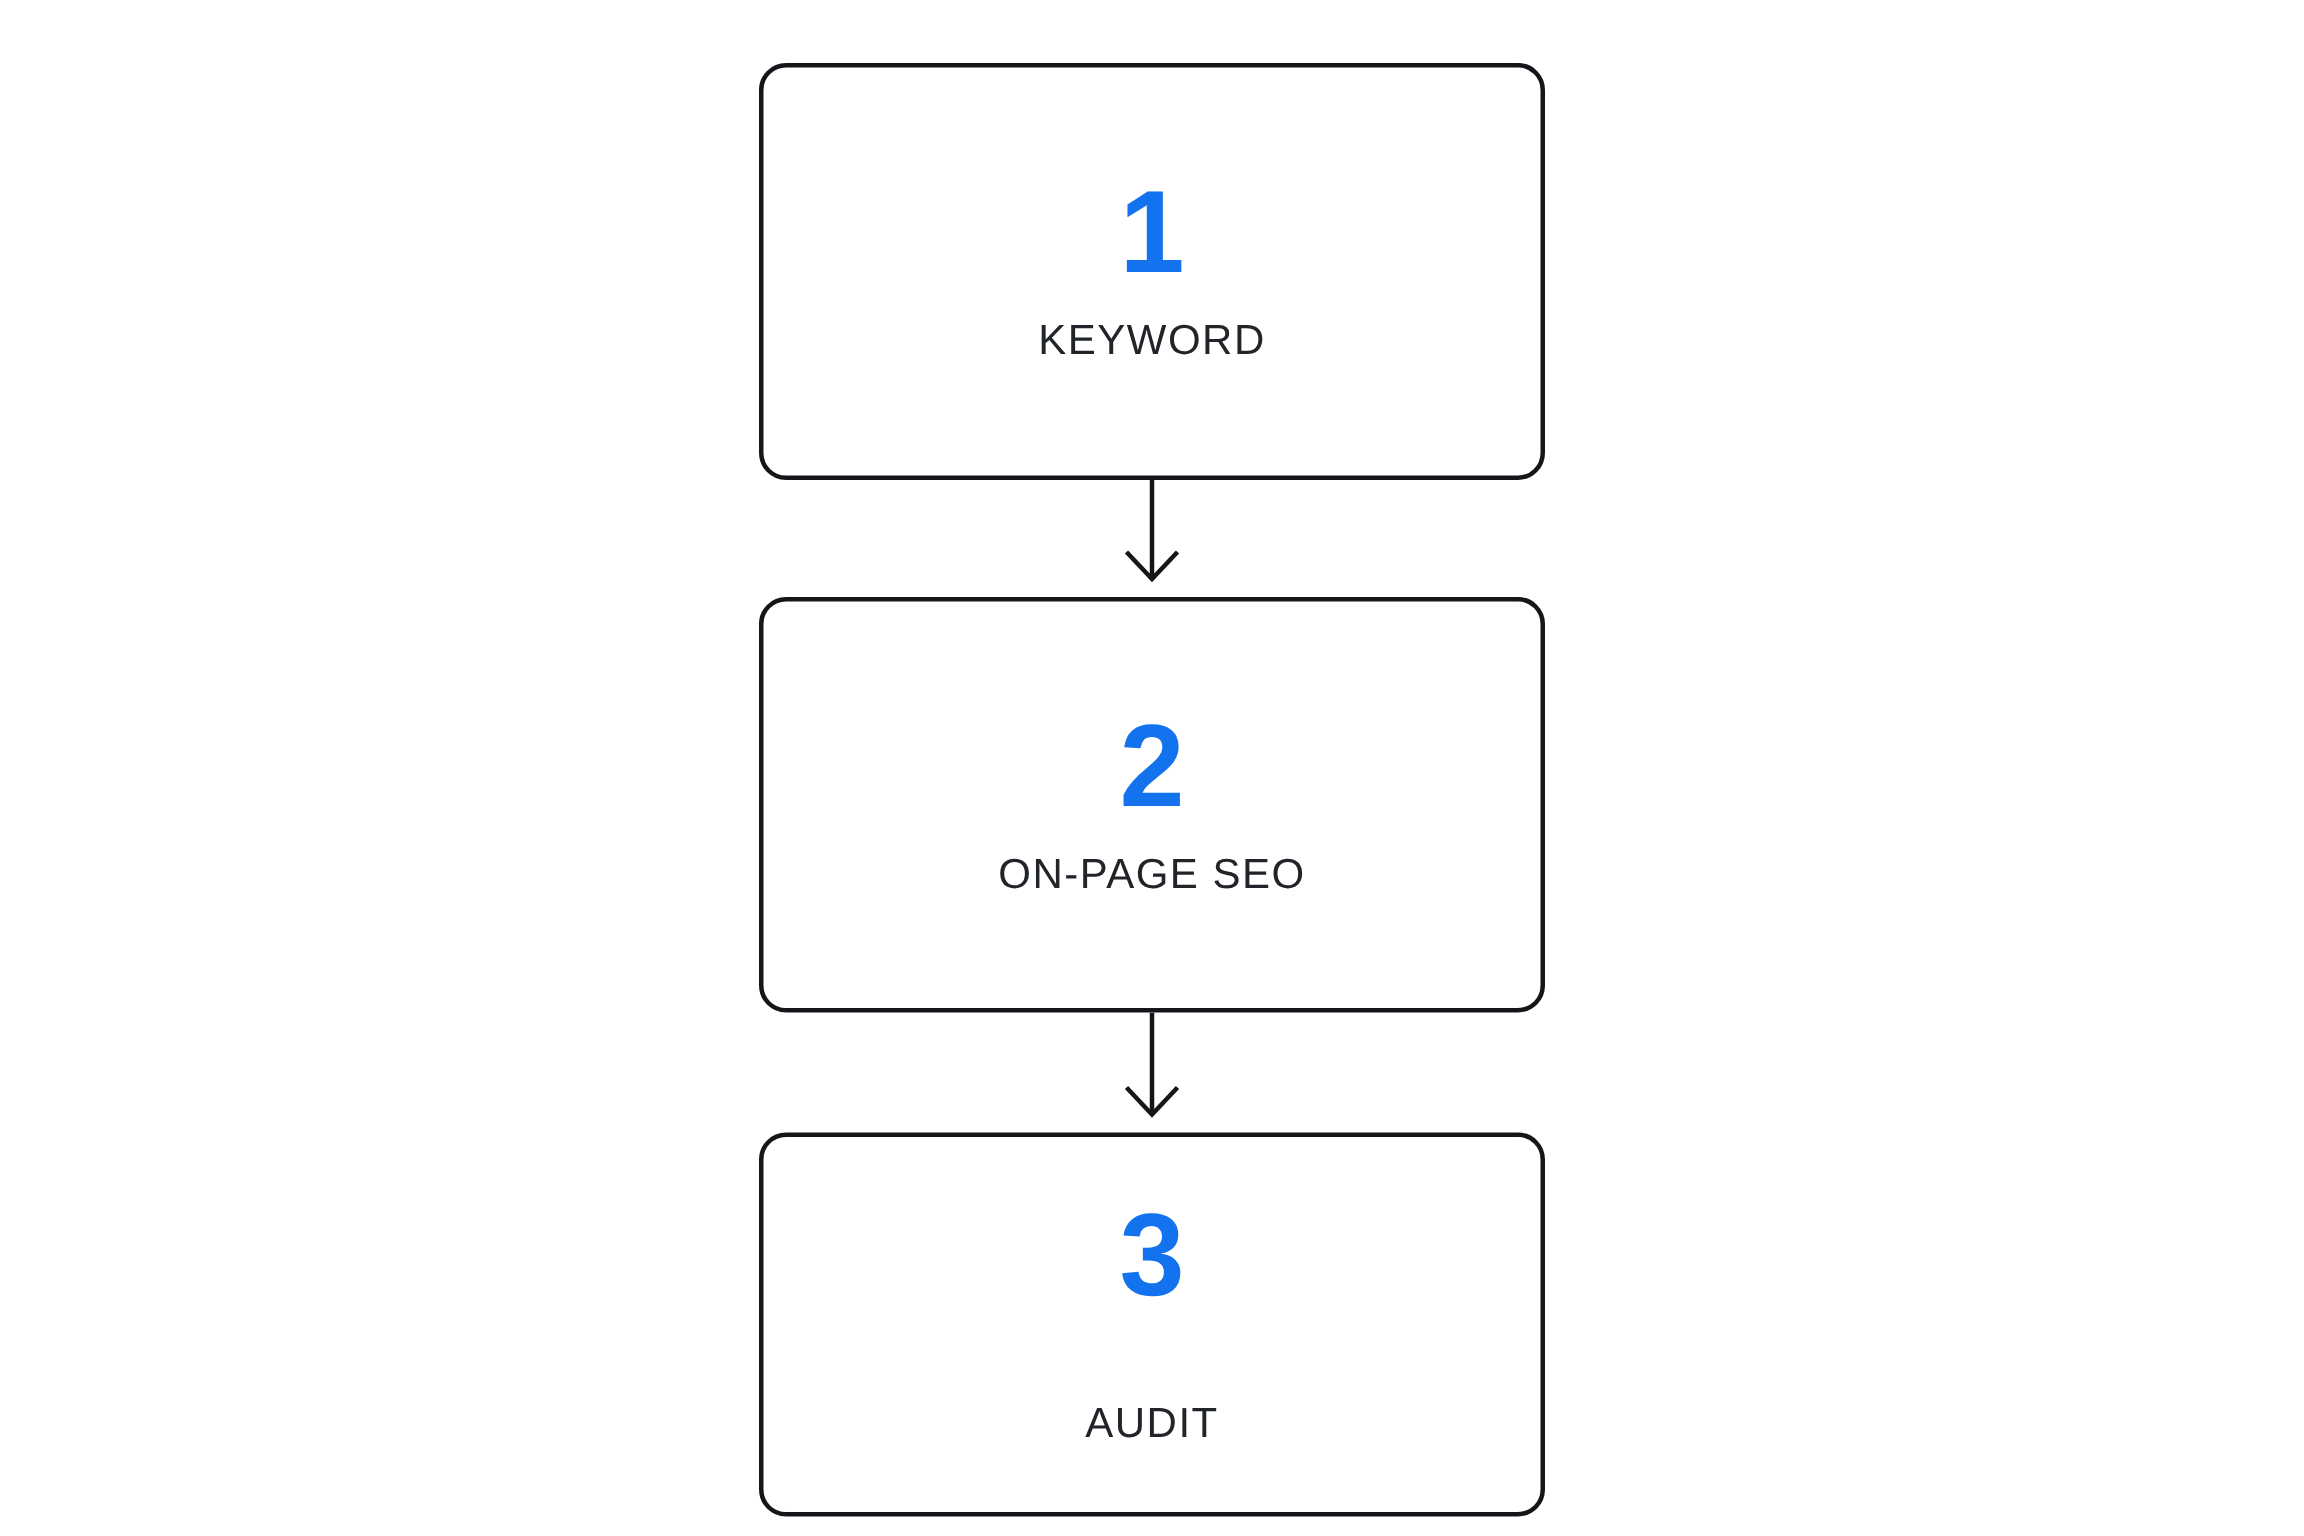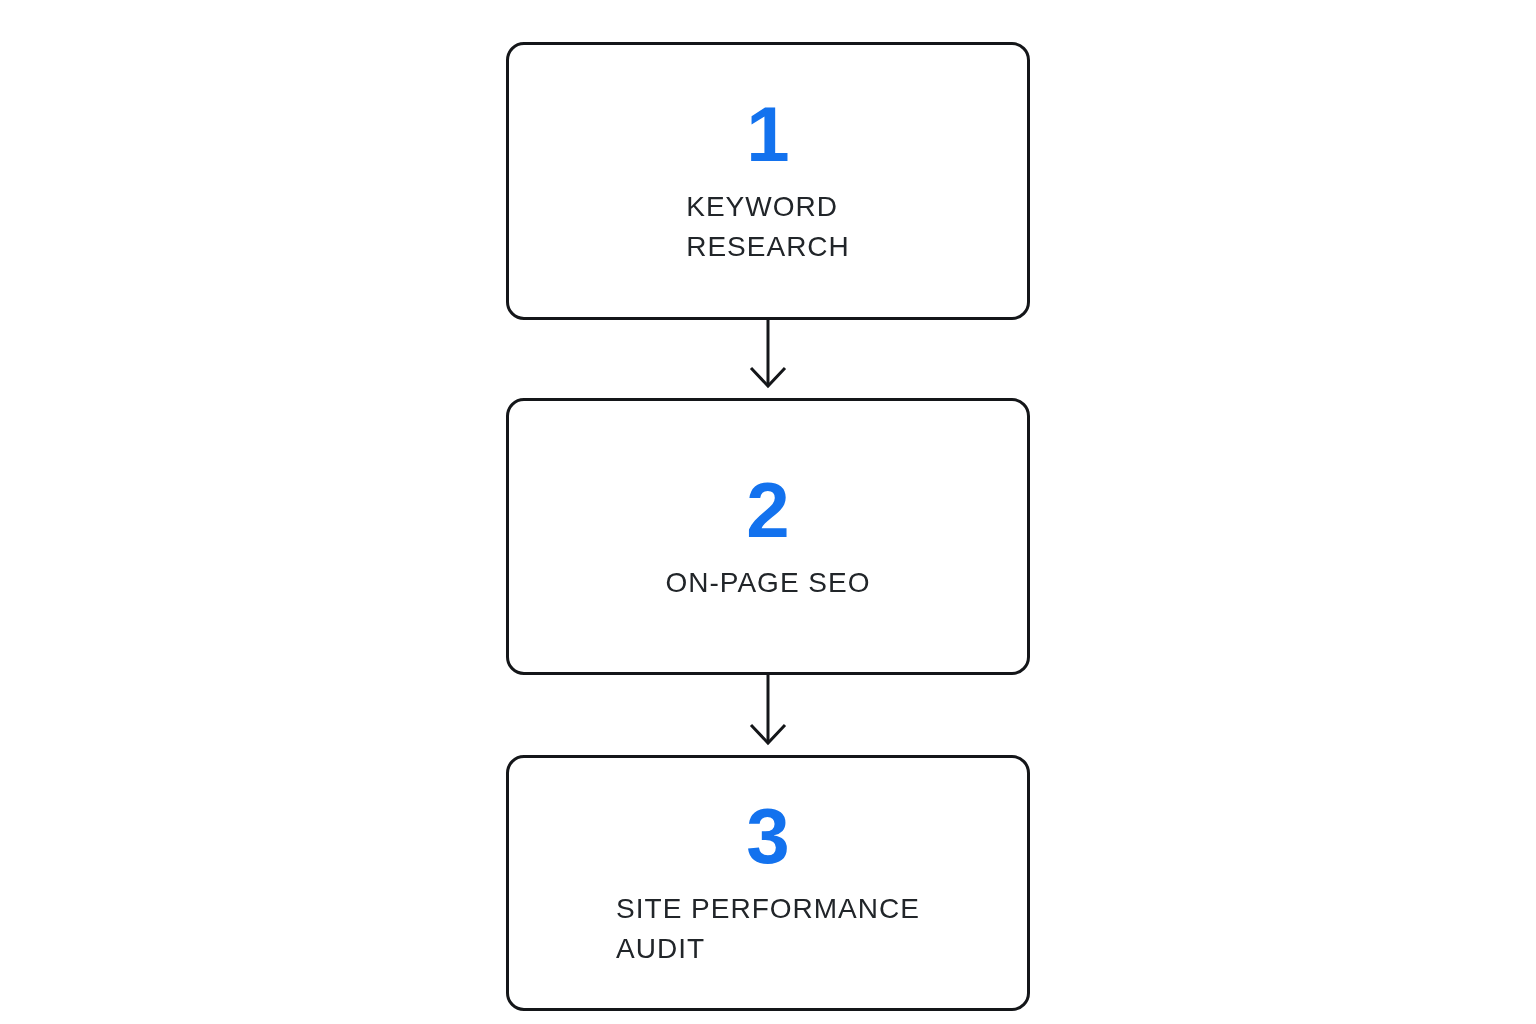--- a/index.html
+++ b/index.html
@@ -57,21 +57,20 @@
 </head>
 <body>
 
 <div class="canvas">
   <div class="flow">
 
     <div class="step-box box-1">
       <div class="step-number">1</div>
       <div class="step-label">
         <span>KEYWORD</span><br>
-        <span>RESEARCH</span>
       </div>
     </div>
 
     <svg class="arrow arrow-1" width="44" height="78" viewBox="0 0 44 78" aria-hidden="true">
       <line x1="22" y1="0" x2="22" y2="64" stroke="#141619" stroke-width="3"></line>
       <polyline points="5,48 22,66 39,48" fill="none" stroke="#141619" stroke-width="3"></polyline>
     </svg>
 
     <div class="step-box box-2">
       <div class="step-number">2</div>
@@ -81,19 +80,19 @@
     </div>
 
     <svg class="arrow arrow-2" width="44" height="80" viewBox="0 0 44 80" aria-hidden="true">
       <line x1="22" y1="0" x2="22" y2="66" stroke="#141619" stroke-width="3"></line>
       <polyline points="5,50 22,68 39,50" fill="none" stroke="#141619" stroke-width="3"></polyline>
     </svg>
 
     <div class="step-box box-3">
       <div class="step-number">3</div>
       <div class="step-label">
-        <span>SITE PERFORMANCE</span><br>
+        <br>
         <span>AUDIT</span>
       </div>
     </div>
 
   </div>
 </div>
 
 </body></html>

